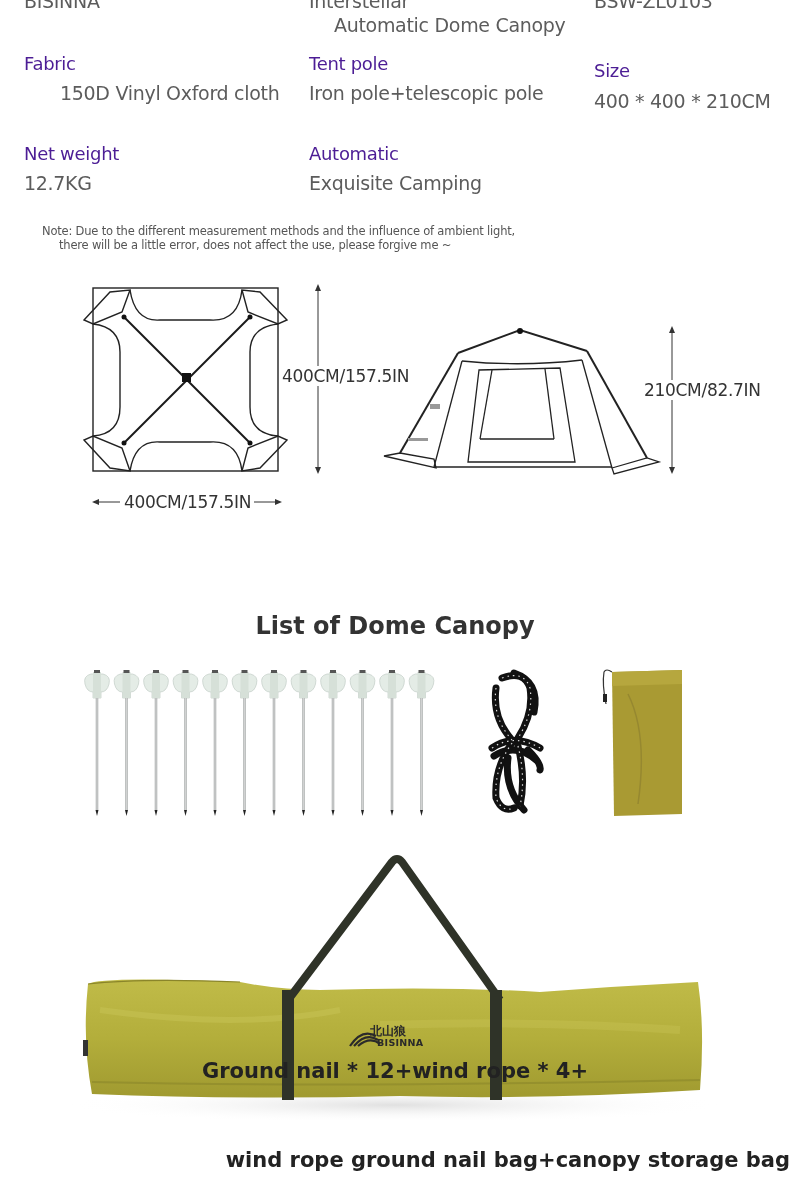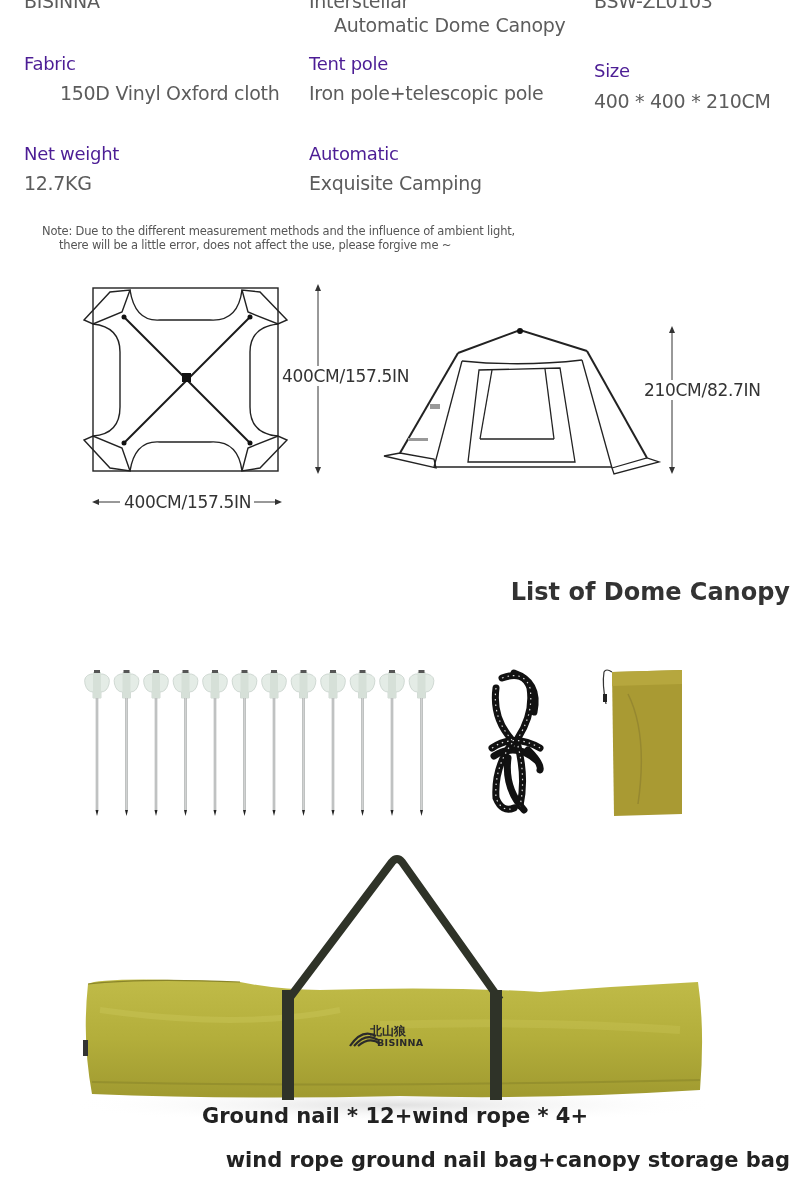--- a/index.html
+++ b/index.html
@@ -99,21 +99,21 @@
   <circle cx="138" cy="6" r="3" fill="#111"></circle>
 </svg>
 
 <svg class="abs" style="left:666px; top:326px;" width="12" height="148">
   <line x1="6" y1="4" x2="6" y2="144" stroke="#333" stroke-width="1"></line>
   <polygon points="6,0 3,7 9,7" fill="#333"></polygon>
   <polygon points="6,148 3,141 9,141" fill="#333"></polygon>
 </svg>
 <div class="abs dim" style="left:644px; top:380px;">210CM/82.7IN</div>
 
-<div class="abs list-title" style="left:0; width:790px; text-align:right; top:578px;">List of Dome Canopy</div>
+<div class="abs list-title" style="left:0; width:790px; text-align:center; top:612px;">List of Dome Canopy</div>
 
 <div class="abs" style="left:83px; top:668px; width:360px; height:150px;">
   <svg width="360" height="150" viewBox="0 0 360 150">
     <defs>
       <g id="nail">
         <path d="M-12,14 Q-14,6 -6,4 L6,4 Q14,6 12,14 Q10,22 4,22 L4,28 L-4,28 L-4,22 Q-10,22 -12,14 Z" fill="#e4ece6" stroke="#c8d2cb" stroke-width="0.8"></path>
         <rect x="-4" y="2" width="8" height="26" fill="#d6e0d8"></rect>
         <rect x="-3" y="0" width="6" height="3" fill="#555"></rect>
         <rect x="-1.3" y="28" width="2.6" height="112" fill="#b0b3b2"></rect>
         <line x1="0" y1="28" x2="0" y2="140" stroke="#e8e8e8" stroke-width="0.6"></line>
@@ -191,14 +191,14 @@
 
   <g>
     <path d="M310,196 Q322,178 336,186" stroke="#2a2a2a" stroke-width="2.2" fill="none"></path>
     <path d="M314,196 Q326,182 338,190" stroke="#2a2a2a" stroke-width="2.2" fill="none"></path>
     <path d="M318,196 Q330,186 340,194" stroke="#2a2a2a" stroke-width="2.2" fill="none"></path>
   </g>
 </svg>
 <div class="abs" style="left:370px; top:1023px; font-size:12px; font-weight:bold; color:#2a2a2a; letter-spacing:0;text-align:center;"><span>北山狼</span></div>
 <div class="abs" style="left:377px; top:1037px; font-size:9.5px; font-weight:bold; color:#2a2a2a; letter-spacing:0.3px;">BISINNA</div>
 
-<div class="abs footer-text" style="left:0; width:790px; top:1103px;">Ground nail * 12+wind rope * 4+</div>
+<div class="abs footer-text" style="left:0; width:790px; top:1058px;">Ground nail * 12+wind rope * 4+</div>
 <div class="abs footer-text" style="left:0; width:790px; top:1147px;text-align:right;">wind rope ground nail bag+canopy storage bag</div>
 
 </body></html>

